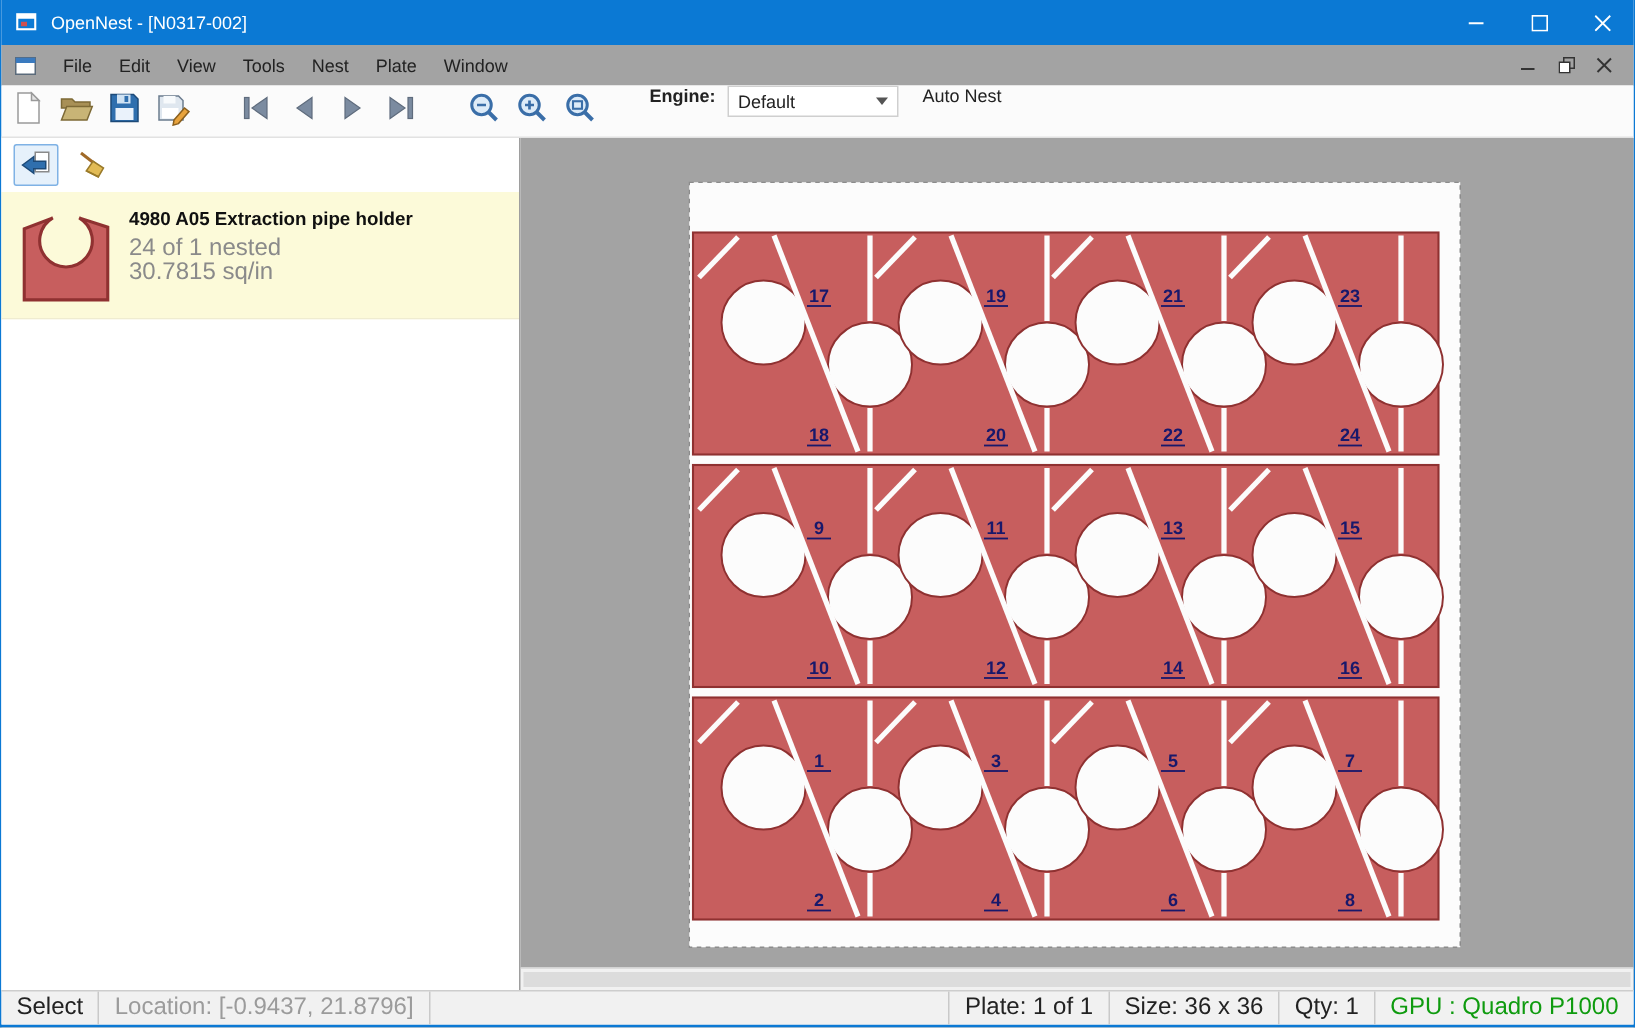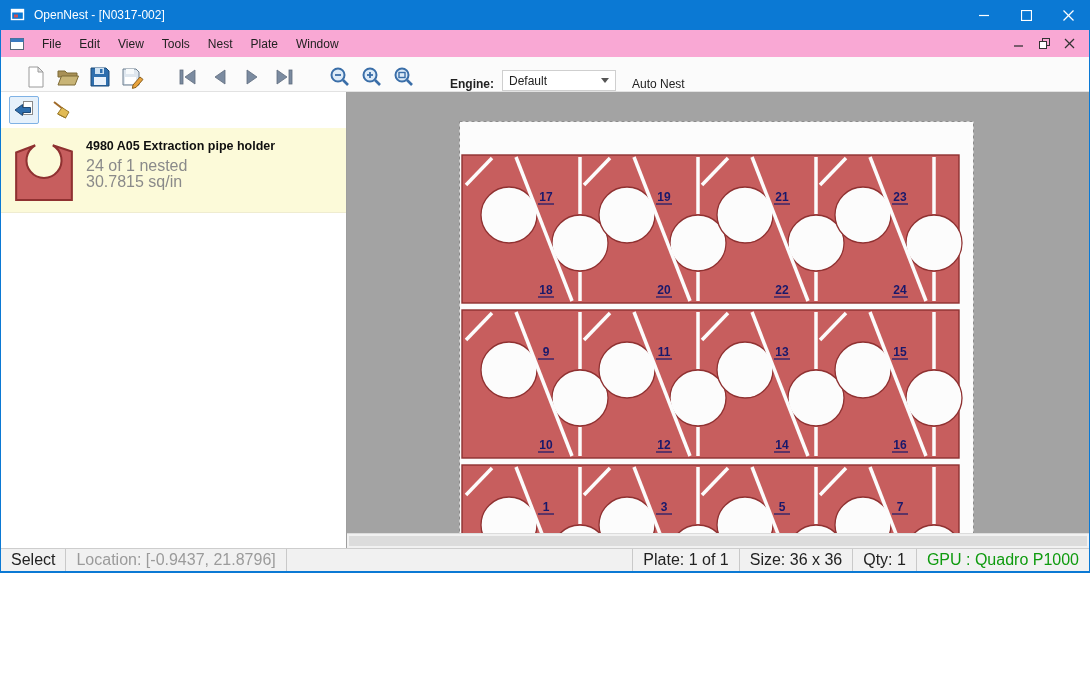--- a/index.html
+++ b/index.html
@@ -1,39 +1,39 @@
 <!DOCTYPE html>
 <html style="--accent: #0b79d4; --part-fill: #c75e5e; --part-stroke: #8f3131; --num-color: #18186b; --gpu-color: #0f9b0f;"><head>
 <meta charset="utf-8">
 <style>
   * { box-sizing: border-box; margin: 0; padding: 0; }
   html,body { width: 1090px; height: 685px; overflow: hidden; }
   body { font-family: "Liberation Sans", sans-serif; font-size: 12px; color: #222; background: #fff; }
 
-  .window { width: 1090px; height: 573px; display: flex; flex-direction: column;
+  .window { width: 1090px; height: 685px; display: flex; flex-direction: column;
             border-left: 1px solid var(--accent,#0b79d4); border-right: 1px solid var(--accent,#0b79d4);
             border-bottom: 2px solid var(--accent,#0b79d4); }
 
   
   .titlebar { height: 30px; flex: 0 0 30px; background: var(--accent,#0b79d4); color: #fff;
               display: flex; align-items: center; padding-left: 8px; }
   .app-icon { width: 18px; height: 18px; margin-right: 7px; display: flex; align-items: center; }
   .title-text { font-size: 12px; }
   .win-controls { margin-left: auto; display: flex; height: 100%; }
   .win-btn { width: 42px; height: 100%; display: flex; align-items: center; justify-content: center; }
 
   
-  .menubar { height: 27px; flex: 0 0 27px; background: #f9a8d4; display: flex; align-items: center; padding: 0 8px; }
+  .menubar { height: 27px; flex: 0 0 27px; background: #a3a3a3; display: flex; align-items: center; padding: 0 8px; }
   .mdi-icon { width: 16px; height: 16px; margin-right: 8px; }
   .menu-item { padding: 5px 9px; cursor: default; }
   .mdi-controls { margin-left: auto; display: flex; align-items: center; gap: 14px; padding-right: 6px; }
 
   
   .toolbar { height: 35px; flex: 0 0 35px; background: #fbfbfb; border-bottom: 1px solid #e2e2e2;
-             display: flex; align-items: flex-end; padding: 0 19px; }
+             display: flex; align-items: flex-start; padding: 0 2px; }
   .tb-btn { width: 32px; height: 29px; display: flex; align-items: center; justify-content: center; border-radius: 2px; }
   .tb-gap { width: 24px; }
   .engine-label { font-weight: bold; margin: 0 8px 0 30px; }
   .engine-combo { width: 114px; height: 21px; background: #fff; border: 1px solid #cfcfcf;
                   display: flex; align-items: center; padding: 0 6px; gap: 16px; }
   .engine-combo .arrow { margin-left: auto; width: 0; height: 0;
                   border-left: 4px solid transparent; border-right: 4px solid transparent; border-top: 5px solid #555; }
   .auto-nest { margin-left: 16px; }
 
   

